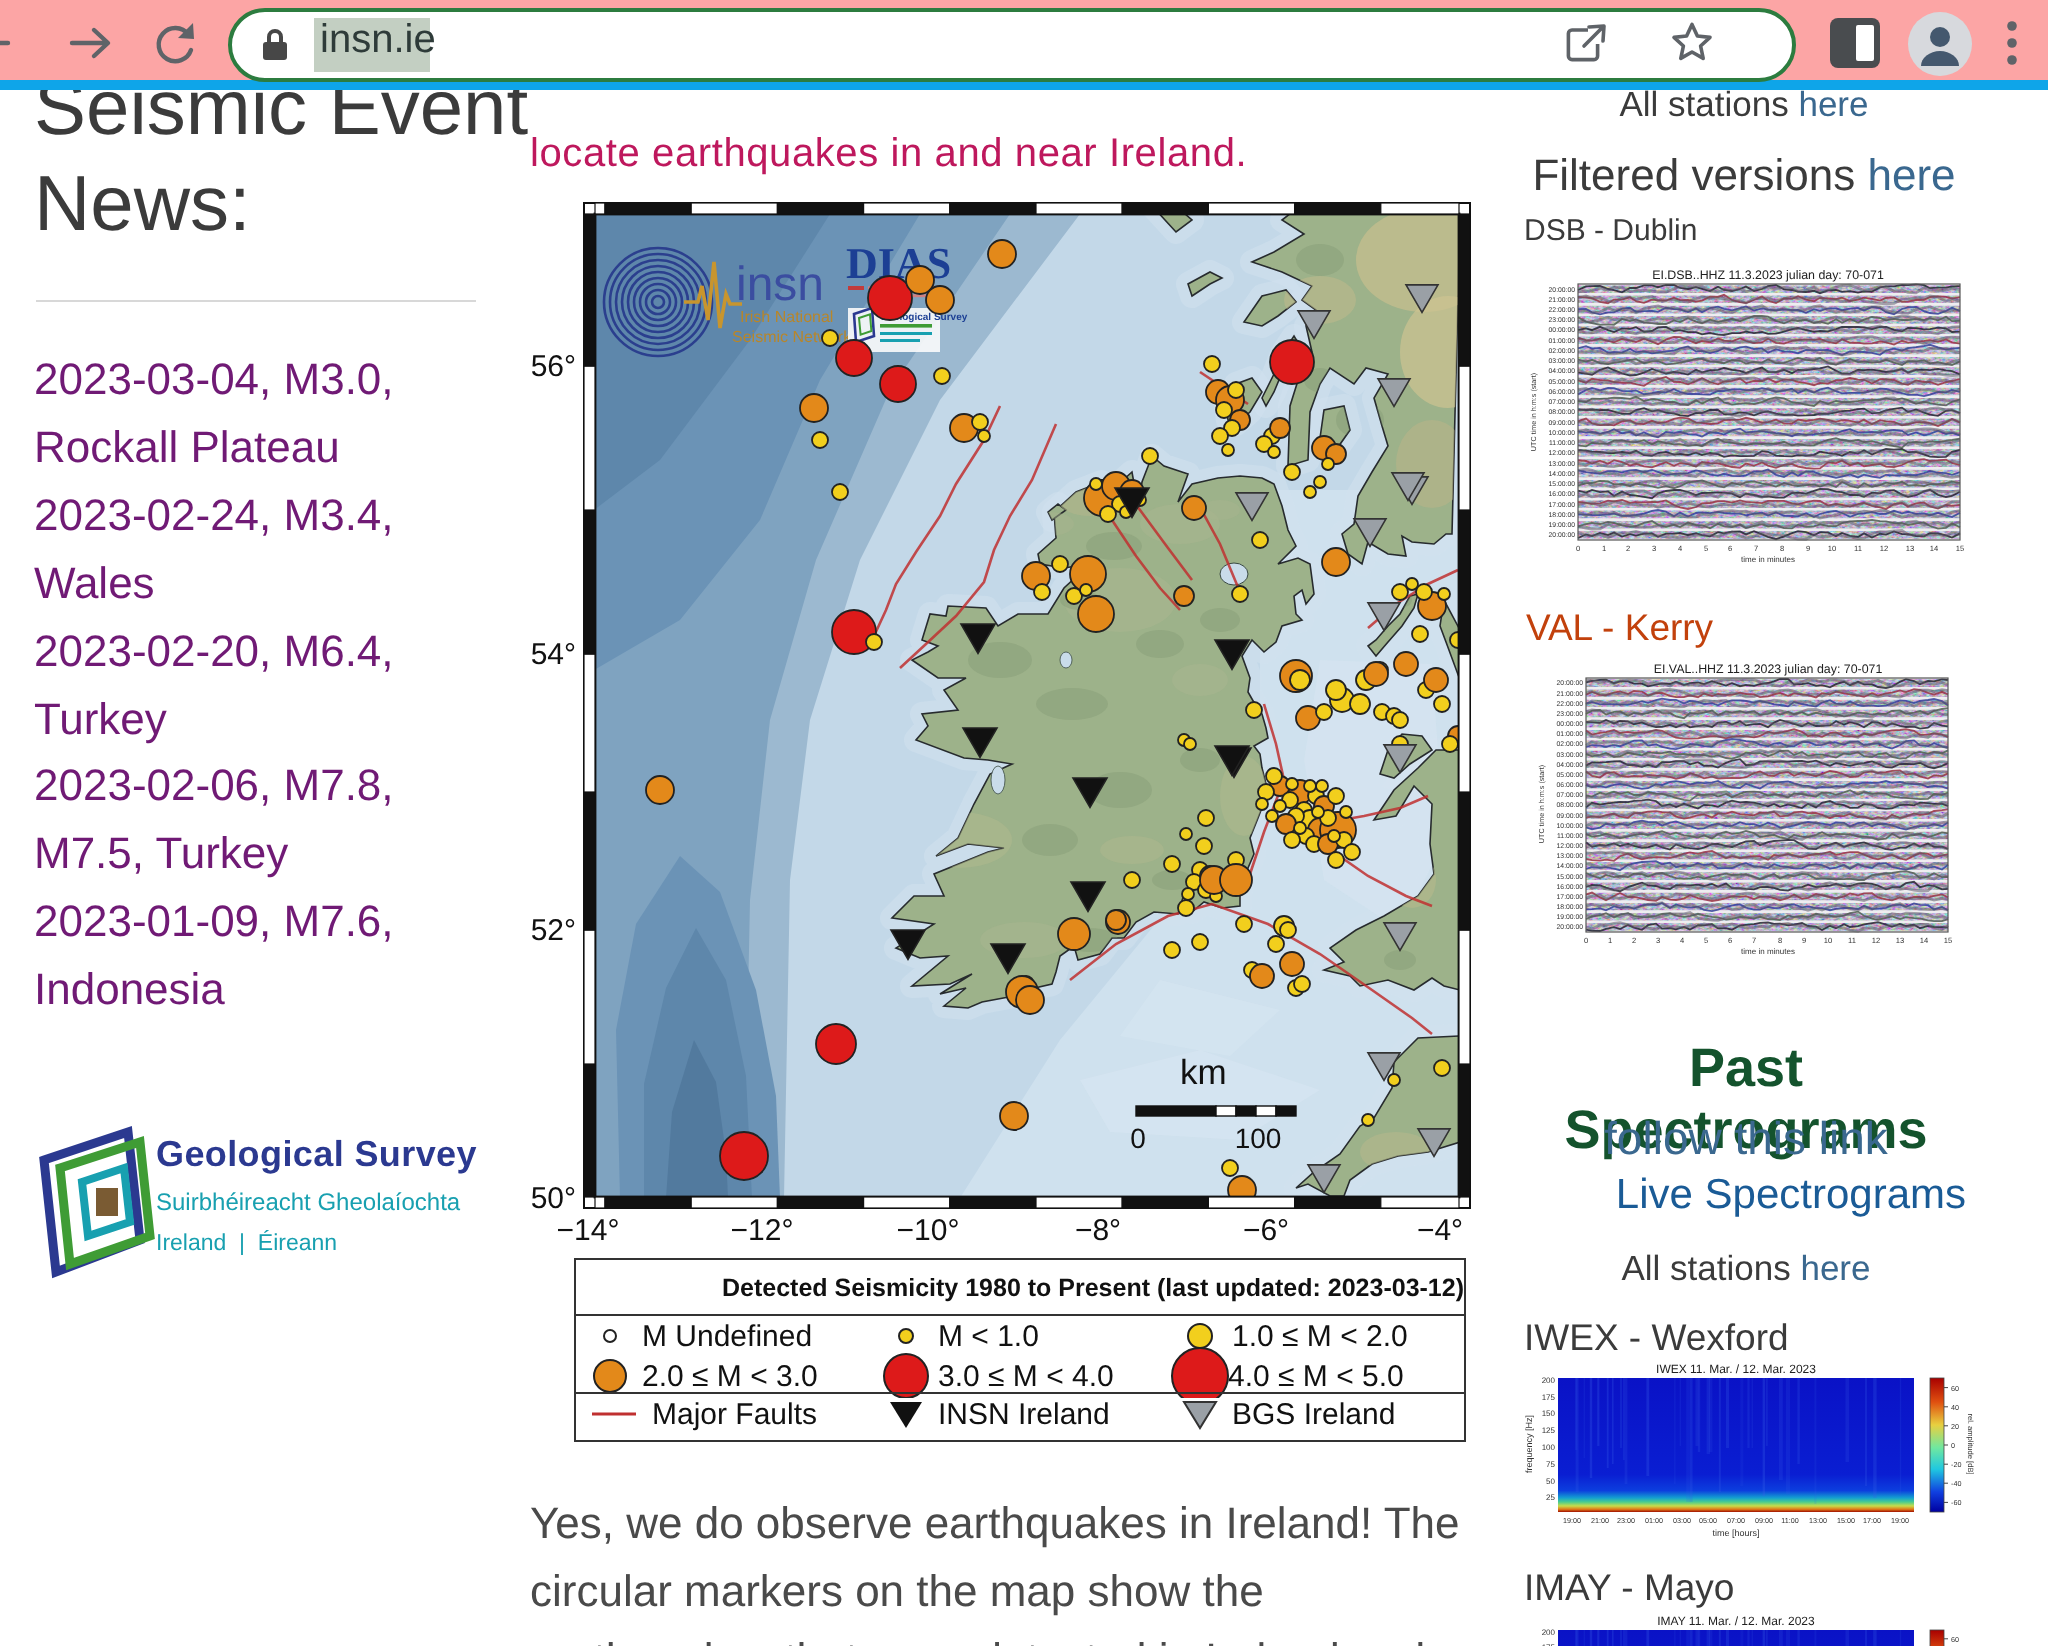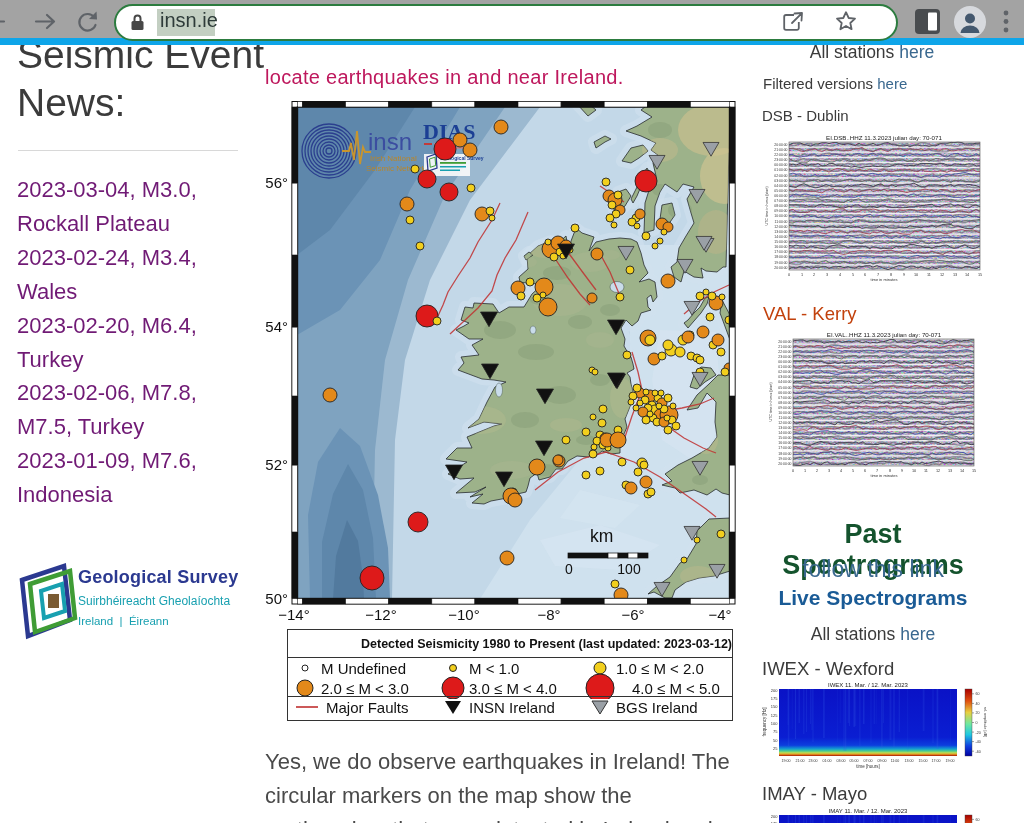--- a/index.html
+++ b/index.html
@@ -2,21 +2,21 @@
 <html><head><meta charset="utf-8">
 <style>
 * { margin:0; padding:0; box-sizing:border-box; }
 html,body { width:1024px; height:823px; background:#fff; overflow:hidden;
   font-family:"Liberation Sans", sans-serif; }
 .abs { position:absolute; }
 a { color:#3a688f; text-decoration:none; }
 </style></head>
 <body>
 
-<div class="abs" style="left:0;top:0;width:1024px;height:45px;background:#a3a3a3;border-bottom:7px solid #0ea5e9;z-index:50">
+<div class="abs" style="left:0;top:0;width:1024px;height:45px;background:#fca5a5;border-bottom:5px solid #0ea5e9;z-index:50">
   <svg class="abs" style="left:-10px;top:9px" width="120" height="26" viewBox="-10 0 120 26">
     <g stroke="#5f6368" stroke-width="2.2" fill="none" stroke-linecap="round" stroke-linejoin="round">
       <path d="M4 12.5 H-8 M-2 6 l-7 6.5 l7 6.5"></path>
       <path d="M36 12.5 H53 M47 6 l7 6.5 l-7 6.5"></path>
     </g>
     <path d="M94.2 8.2 a8.3 8.3 0 1 0 1.3 7.8" stroke="#5f6368" stroke-width="2.2" fill="none" stroke-linecap="round"></path>
     <path d="M96.5 2.5 l0.5 8 l-8 -0.5 z" fill="#5f6368" stroke="none"></path>
   </svg>
   <div class="abs" style="left:114px;top:4px;width:784px;height:37px;border:2.5px solid #2c7c3f;border-radius:19px;background:#fff"></div>
   <svg class="abs" style="left:130px;top:13px" width="15" height="18" viewBox="0 0 15 18">
@@ -456,41 +456,41 @@
     <circle cx="312" cy="11" r="6" fill="#f2cf1d" stroke="#222" stroke-width="1"></circle>
     <circle cx="17" cy="31" r="8" fill="#e3891a" stroke="#222" stroke-width="1"></circle>
     <circle cx="165" cy="31" r="11" fill="#dd1a1a" stroke="#222" stroke-width="1"></circle>
     <circle cx="312" cy="31" r="14" fill="#dd1a1a" stroke="#222" stroke-width="1"></circle>
   </svg>
   <div style="position:absolute;left:33px;top:30px">M Undefined</div>
   <div style="position:absolute;left:181px;top:30px">M &lt; 1.0</div>
   <div style="position:absolute;left:328px;top:30px">1.0 ≤ M &lt; 2.0</div>
   <div style="position:absolute;left:33px;top:50px">2.0 ≤ M &lt; 3.0</div>
   <div style="position:absolute;left:181px;top:50px">3.0 ≤ M &lt; 4.0</div>
-  <div style="position:absolute;left:344px;top:50px">4.0 ≤ M &lt; 5.0</div>
+  <div style="position:absolute;left:326px;top:50px">4.0 ≤ M &lt; 5.0</div>
   <div style="position:absolute;left:0;top:66px;width:100%;border-top:1.4px solid #333"></div>
   <svg style="position:absolute;left:0;top:66px" width="443" height="22" viewBox="0 0 443 22">
     <line x1="8" y1="11" x2="30" y2="11" stroke="#c03030" stroke-width="1.6"></line>
     <polygon points="157,5 173,5 165,18" fill="#111"></polygon>
     <polygon points="304,5 320,5 312,18" fill="#9aa0a6" stroke="#333" stroke-width="1"></polygon>
   </svg>
   <div style="position:absolute;left:38px;top:69px">Major Faults</div>
   <div style="position:absolute;left:181px;top:69px">INSN Ireland</div>
   <div style="position:absolute;left:328px;top:69px">BGS Ireland</div>
 </div>
 
 <div class="abs" style="left:265px;top:745px;font-size:22px;line-height:34px;color:#4a4a4a">Yes, we do observe earthquakes in Ireland! The<br>circular markers on the map show the<br>earthquakes that were detected in Ireland and</div>
 
 <div class="abs" style="left:763px;top:42px;width:218px;text-align:center;font-size:17.5px;color:#3b3b3b">All stations <a>here</a></div>
-<div class="abs" style="left:763px;top:75px;width:218px;font-size:15px;color:#3b3b3b">Filtered versions <a>here</a></div>
+<div class="abs" style="left:763px;top:75px;width:218px;text-align:center;font-size:22px;color:#3b3b3b">Filtered versions <a>here</a></div>
 <div class="abs" style="left:762px;top:107px;font-size:15px;color:#3b3b3b">DSB - Dublin</div>
 <div class="abs" style="left:763px;top:303px;font-size:18.5px;color:#c2410c">VAL - Kerry</div>
 <div class="abs" style="left:763px;top:519px;width:220px;text-align:center;font-size:27px;font-weight:bold;color:#14532d">Past Spectrograms</div>
 <div class="abs" style="left:763px;top:556px;width:220px;text-align:center;font-size:23px;color:#3a688f">follow this link</div>
-<div class="abs" style="left:763px;top:586px;width:220px;text-align:center;font-size:21px;font-weight:bold;color:#1a5b96">Live Spectrograms</div>
+<div class="abs" style="left:763px;top:586px;width:220px;text-align:right;font-size:21px;font-weight:normal;color:#1a5b96">Live Spectrograms</div>
 <div class="abs" style="left:763px;top:624px;width:220px;text-align:center;font-size:17.5px;color:#3b3b3b">All stations <a>here</a></div>
 <div class="abs" style="left:762px;top:658px;font-size:18.5px;color:#3b3b3b">IWEX - Wexford</div>
 <div class="abs" style="left:762px;top:783px;font-size:18.5px;color:#3b3b3b">IMAY - Mayo</div>
 <svg style="position:absolute;left:762px;top:133px" width="222" height="155" viewBox="0 0 222 155">
     <defs>
       <filter id="nzh1" x="0" y="0" width="100%" height="100%">
         <feTurbulence type="fractalNoise" baseFrequency="0.45 0.85" numOctaves="3" seed="42"></feTurbulence>
         <feColorMatrix type="matrix" values="1.3 0 0 0 -0.1  0 1.3 0 0 -0.12  0 0 1.3 0 0.0  0 0 0 0 1"></feColorMatrix>
       </filter>
     </defs>

